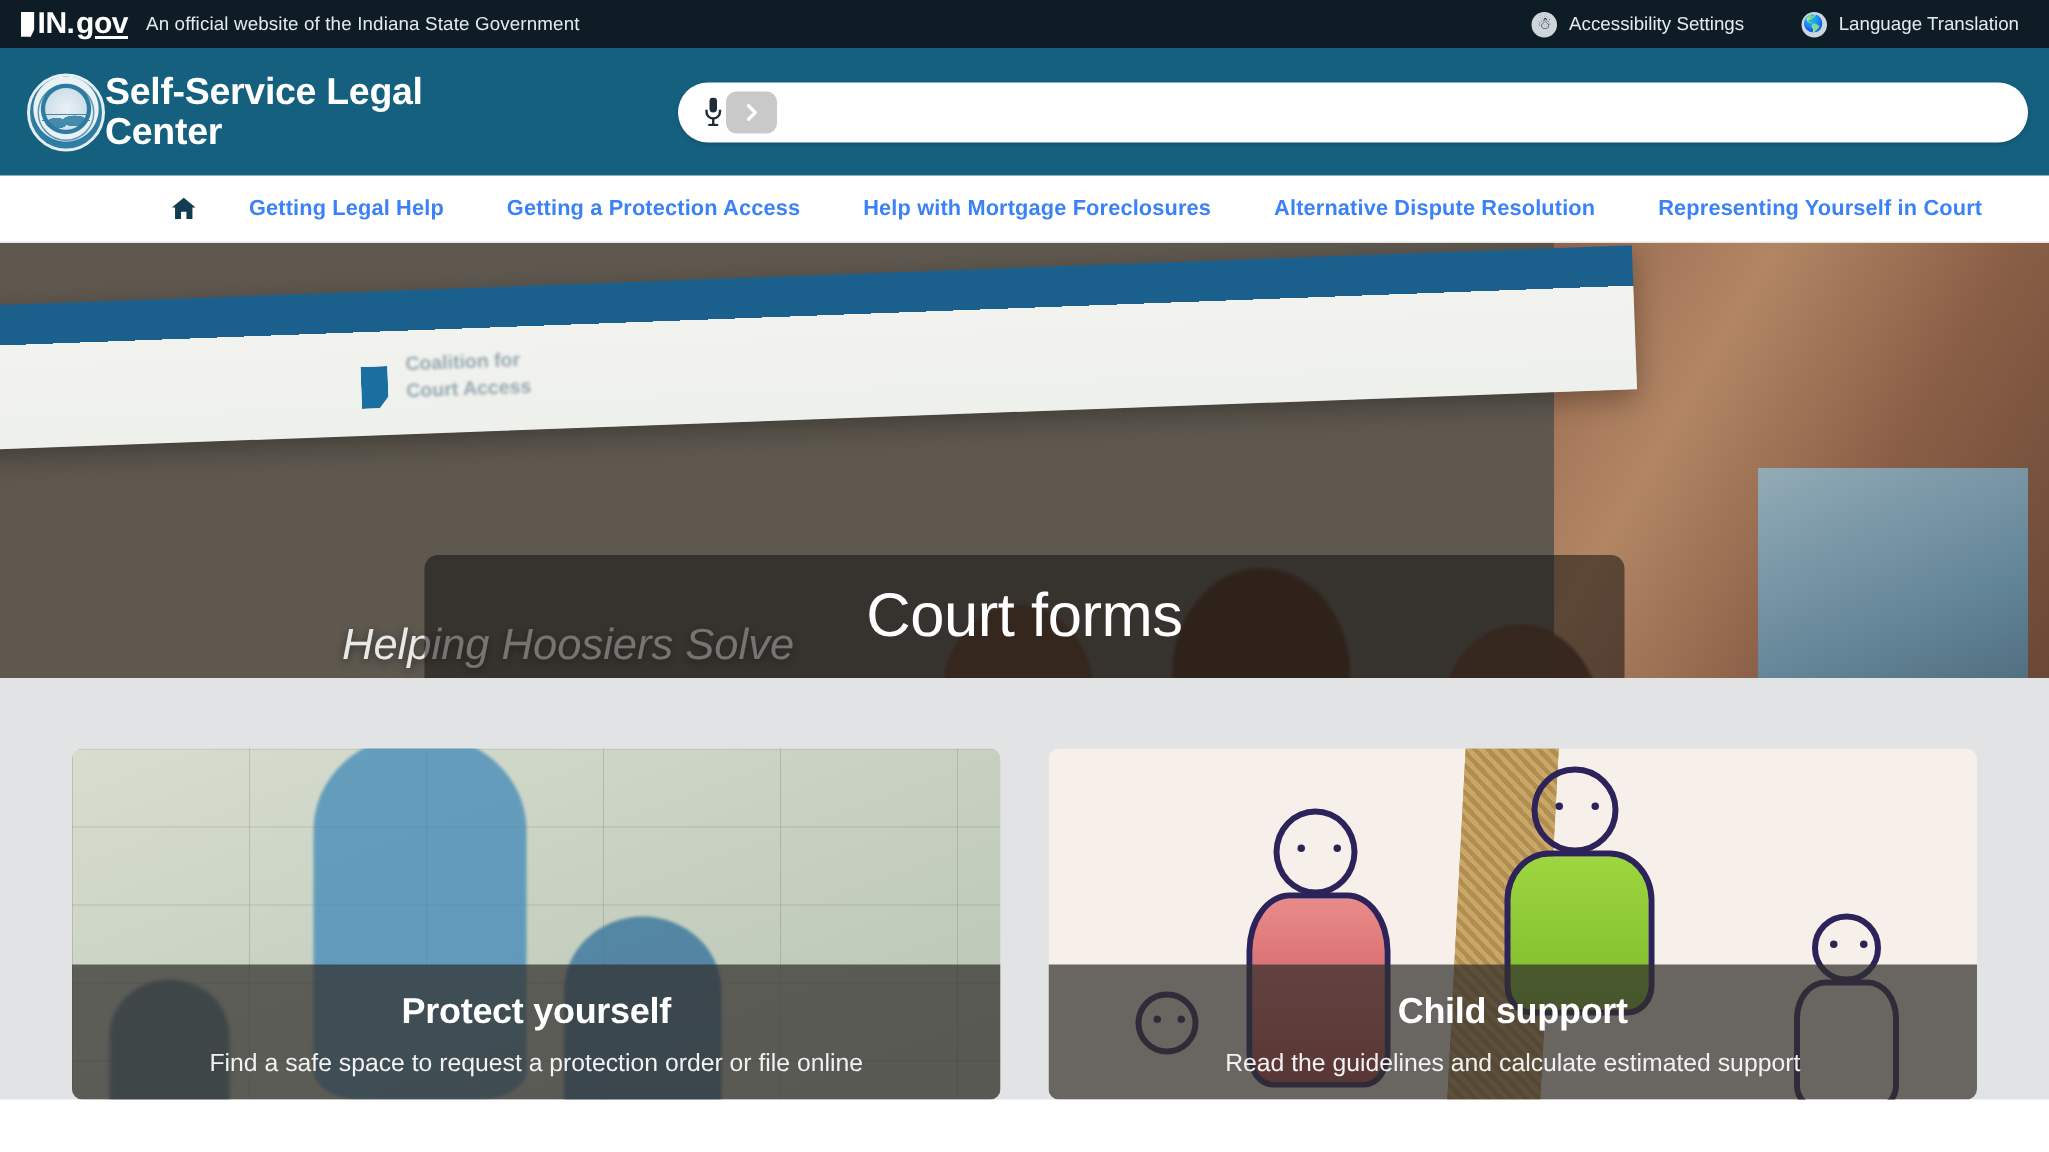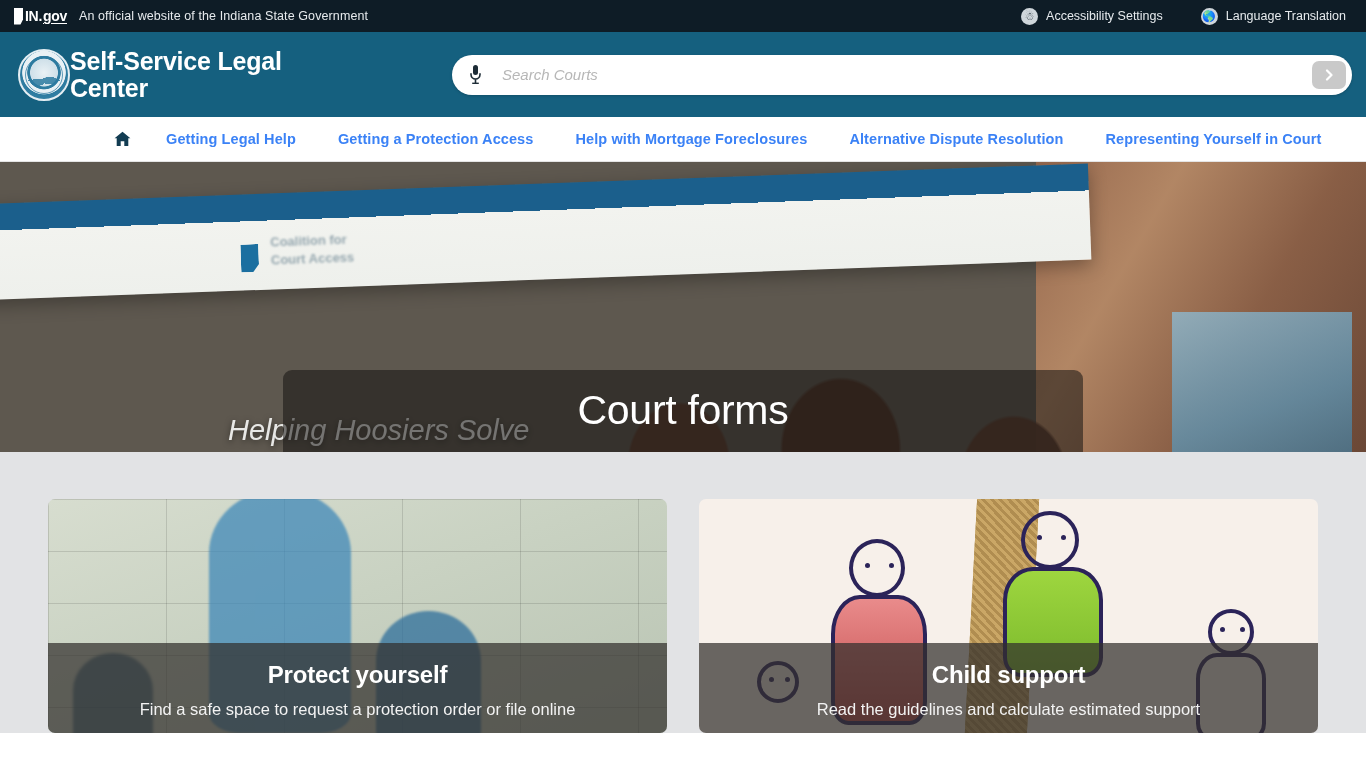--- a/index.html
+++ b/index.html
@@ -17,21 +17,21 @@
     display: flex;
     align-items: center;
     padding: 0 20px 0 14px;
     color: #dfe3e6;
   }
   .ingov-logo {
     display: flex;
     align-items: center;
     gap: 1px;
     font-weight: bold;
-    font-size: 14px;
+    font-size: 20px;
     letter-spacing: -0.3px;
     color: #ffffff;
     cursor: pointer;
   }
   .in-shape {
     width: 9px; height: 17px;
     background: #ffffff;
     clip-path: polygon(0 0, 100% 0, 100% 70%, 72% 100%, 0 100%);
     margin-right: 1px;
   }
@@ -413,21 +413,20 @@
 
   <div class="search-wrap">
     <span class="mic-icon">
       <svg width="13" height="19" viewBox="0 0 13 19" fill="currentColor">
         <rect x="4" y="0" width="5" height="10" rx="2.5"></rect>
         <path d="M1.2 8.2v1.3a5.3 5.3 0 0 0 10.6 0V8.2h-1.6v1.3a3.7 3.7 0 0 1-7.4 0V8.2z"></path>
         <rect x="5.7" y="14.2" width="1.6" height="4.2"></rect>
         <rect x="3.2" y="17.6" width="6.6" height="1.4"></rect>
       </svg>
     </span>
-    <input class="search-input" type="text" placeholder="Search Courts" style="">
     <button class="search-submit">
       <svg width="11" height="12" viewBox="0 0 11 12" fill="none" stroke="currentColor" stroke-width="2.2" stroke-linecap="round" stroke-linejoin="round">
         <path d="M3 1.5L7.5 6L3 10.5"></path>
       </svg>
     </button>
   </div>
 </div>
 
 <div class="main-nav">
   <div class="nav-home">

